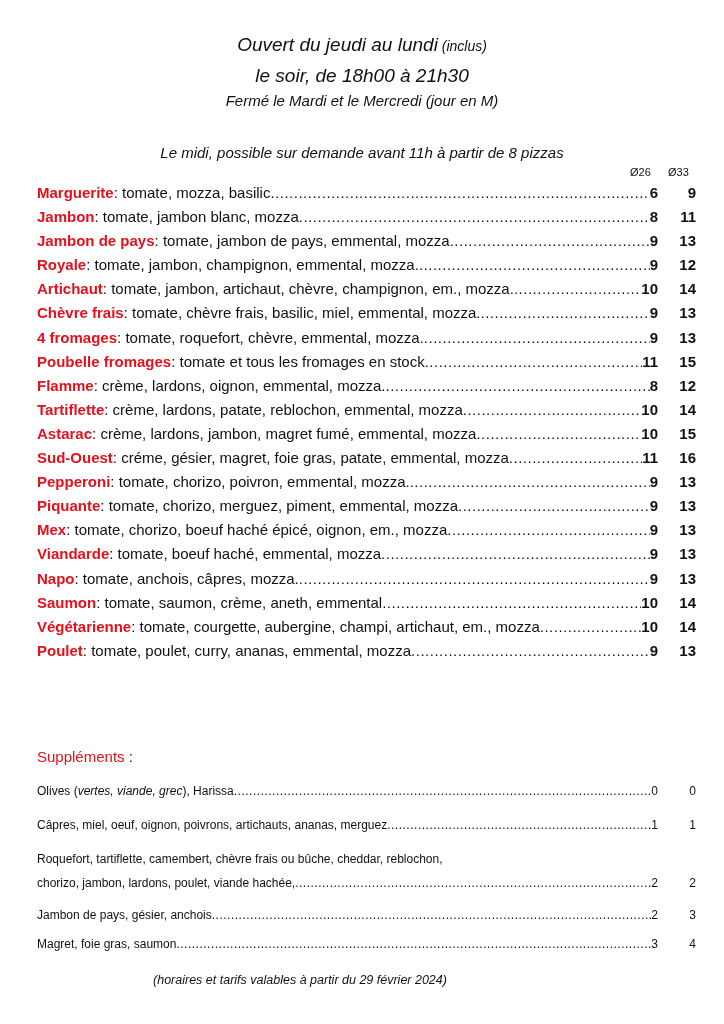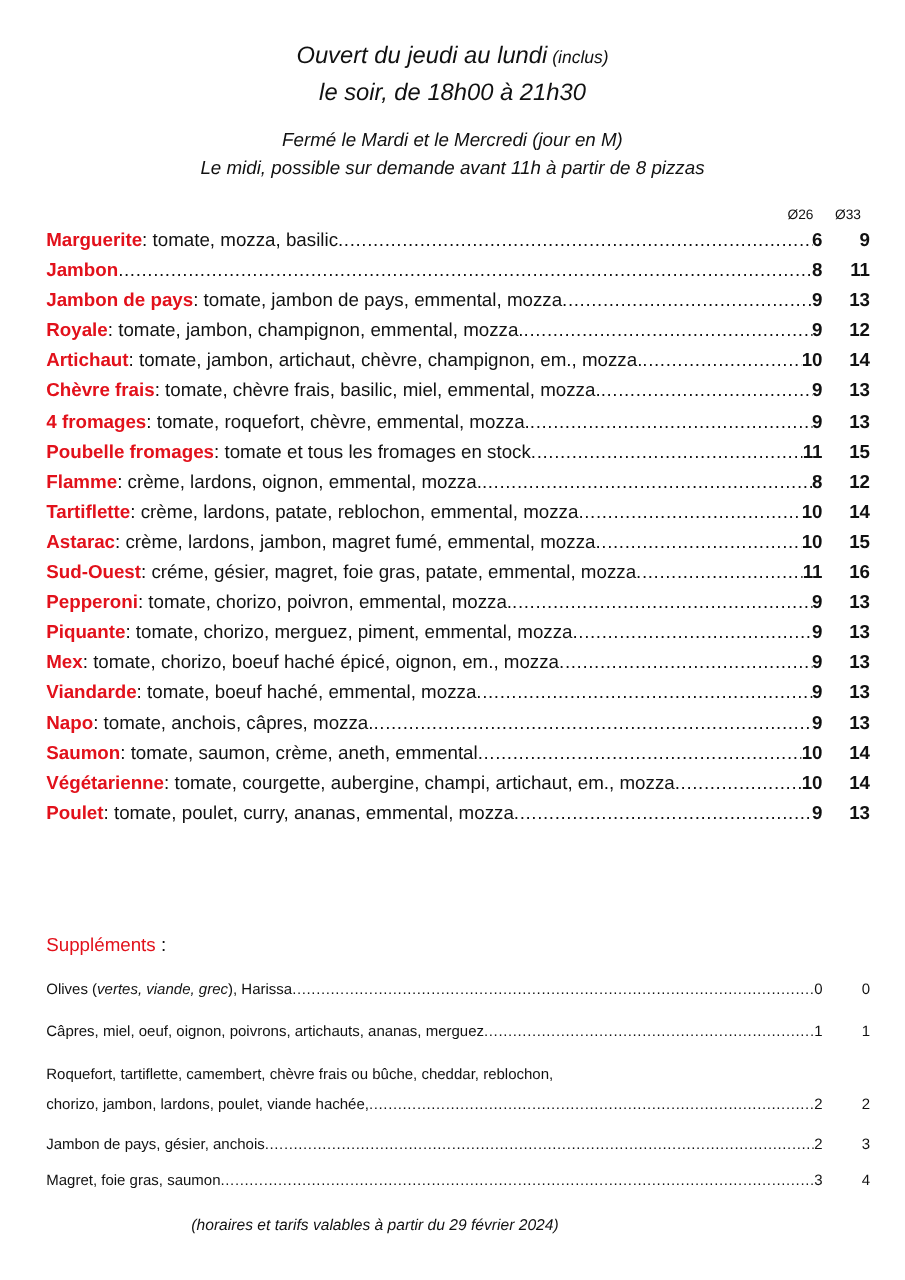--- a/index.html
+++ b/index.html
@@ -2,22 +2,22 @@
 <html><head>
 <meta charset="utf-8">
 <style>
   html, body { margin: 0; padding: 0; background: #ffffff; }
   body { width: 724px; height: 1024px; position: relative; overflow: hidden;
          font-family: "Liberation Sans", sans-serif; color: #111; }
   .header { position: absolute; left: 0; top: 30px; width: 724px; text-align: center; font-style: italic; }
   .h1 { font-size: 19px; line-height: 29px; }
   .h1 .small { font-size: 14px; }
   .h2 { font-size: 19px; line-height: 29px; }
-  .h3 { font-size: 15px; line-height: 22px; margin-top: 13px; }
-  .h4 { font-size: 15px; line-height: 22px; }
+  .h3 { font-size: 15px; line-height: 22px; margin-top: 0; }
+  .h4 { font-size: 15px; line-height: 22px; margin-top: 30px; }
   b { font-weight: normal; }
 
   .cols { position: absolute; top: 166px; font-size: 11px; }
   .col26 { left: 630px; }
   .col33 { left: 668px; }
 
   .menu { position: absolute; left: 37px; top: 181px; width: 628px; }
   .row { position: relative; height: 24.1px; font-size: 15px; line-height: 24px; white-space: nowrap; }
   .line { display: flex; width: 621px; overflow: hidden; }
   .name { color: #e2111b; font-weight: bold; }
@@ -57,20 +57,21 @@
         <span class="name">Marguerite</span>
         <span class="desc"> : tomate, mozza, basilic </span>
         <span class="dots"></span>
         <span class="p26">6</span>
       </div>
       <span class="p33">9</span>
     </div>
   <div class="row">
       <div class="line">
         <span class="name">Jambon</span>
+        <span class="desc"> : tomate, jambon blanc, mozza</span>
         <span class="dots"></span>
         <span class="p26">8</span>
       </div>
       <span class="p33">11</span>
     </div>
   <div class="row">
       <div class="line">
         <span class="name">Jambon de pays</span>
         <span class="desc"> : tomate, jambon de pays, emmental, mozza</span>
         <span class="dots"></span>

